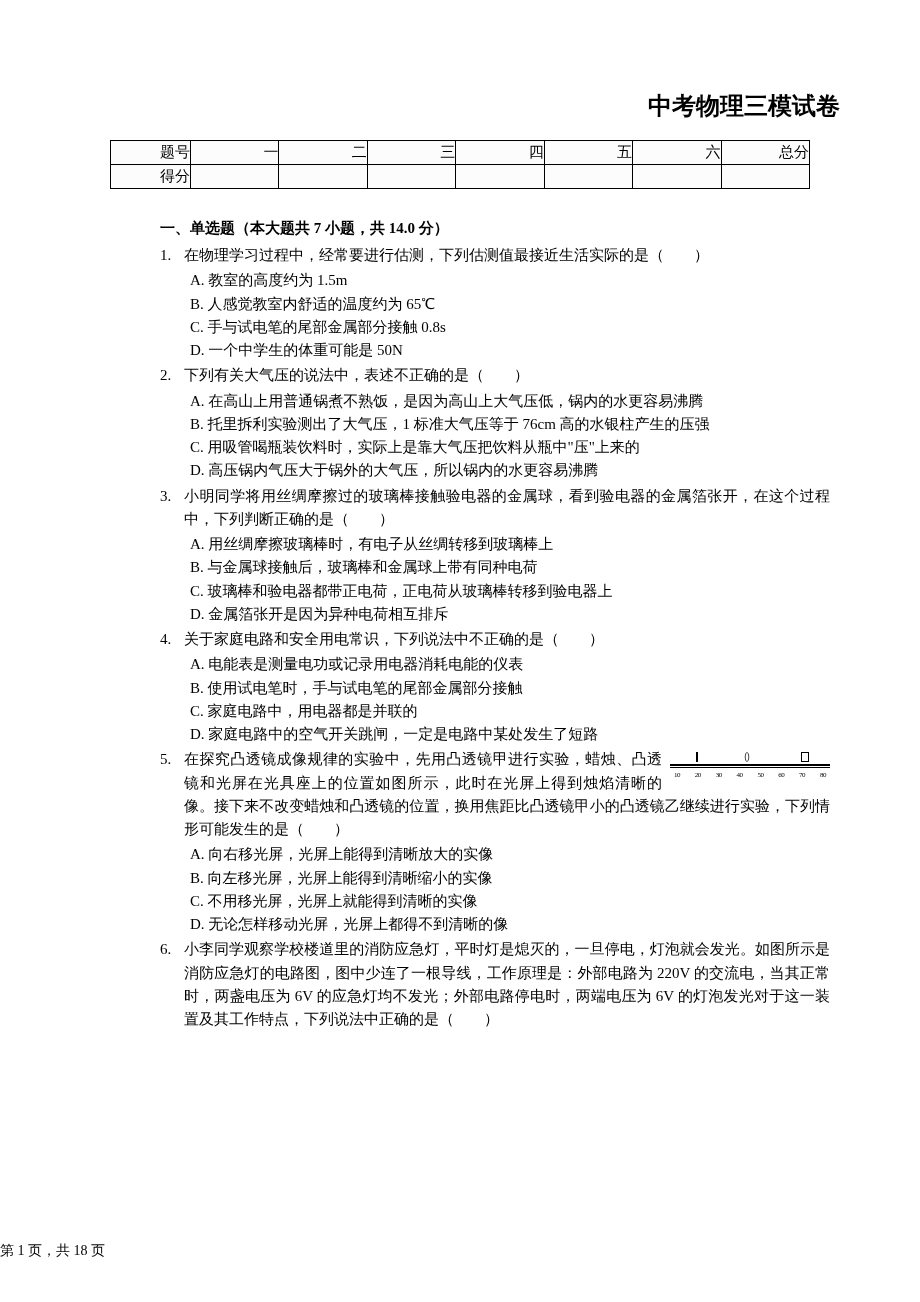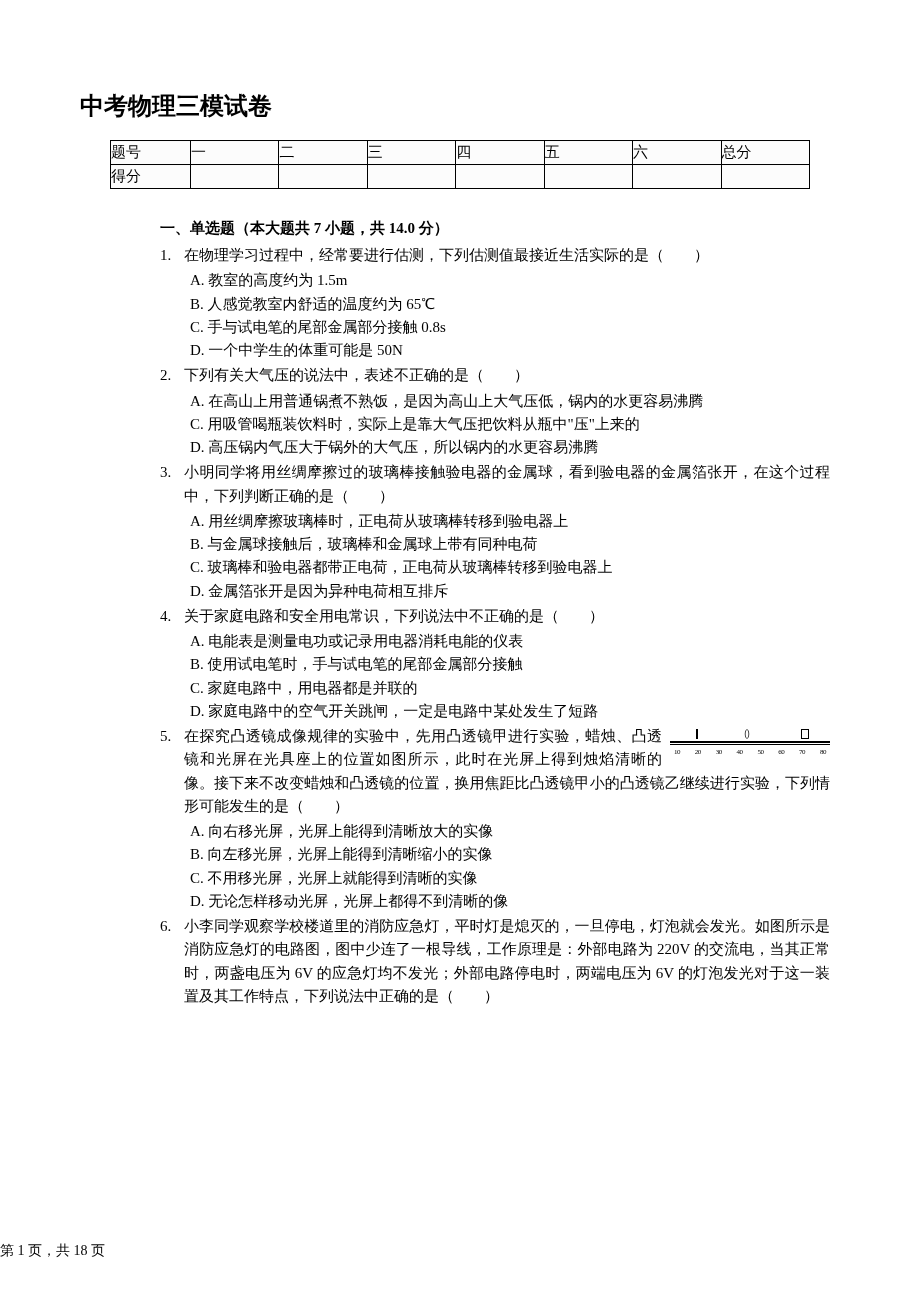--- a/index.html
+++ b/index.html
@@ -6,35 +6,35 @@
     body {
       width: 920px;
       height: 1302px;
       background: #fff;
       font-family: "SimSun", "宋体", serif;
       color: #000;
       position: relative;
       padding: 90px 80px 0 80px;
     }
     .title {
-      text-align: left;
+      text-align: right;
       font-size: 24px;
       font-weight: bold;
       margin-bottom: 18px;
     }
     table.score {
       border-collapse: collapse;
       width: 700px;
       margin: 0 auto 30px auto;
       table-layout: fixed;
     }
     table.score td {
       border: 1px solid #000;
       height: 24px;
-      text-align: left;
+      text-align: right;
       font-size: 15px;
       background: repeating-linear-gradient(
         to bottom,
         #f8f8f8 0, #f8f8f8 1px,
         #fff 1px, #fff 2px
       );
     }
     table.score td:first-child { width: 80px; }
     .section-header {
       font-size: 15px;
@@ -151,30 +151,31 @@
     <div class="opt">C. 手与试电笔的尾部金属部分接触 0.8s</div>
     <div class="opt">D. 一个中学生的体重可能是 50N</div>
   </div>
 </div>
 
 <div class="question">
   <div class="qnum">2.</div>
   <div class="qbody">
     <div class="stem">下列有关大气压的说法中，表述不正确的是（　　）</div>
     <div class="opt">A. 在高山上用普通锅煮不熟饭，是因为高山上大气压低，锅内的水更容易沸腾</div>
+    <div class="opt">B. 托里拆利实验测出了大气压，1 标准大气压等于 76cm 高的水银柱产生的压强</div>
     <div class="opt">C. 用吸管喝瓶装饮料时，实际上是靠大气压把饮料从瓶中"压"上来的</div>
     <div class="opt">D. 高压锅内气压大于锅外的大气压，所以锅内的水更容易沸腾</div>
   </div>
 </div>
 
 <div class="question">
   <div class="qnum">3.</div>
   <div class="qbody">
     <div class="stem">小明同学将用丝绸摩擦过的玻璃棒接触验电器的金属球，看到验电器的金属箔张开，在这个过程中，下列判断正确的是（　　）</div>
-    <div class="opt">A. 用丝绸摩擦玻璃棒时，正电荷从玻璃棒转移到验电器上</div>
+    <div class="opt">A. 用丝绸摩擦玻璃棒时，有电子从丝绸转移到玻璃棒上</div>
     <div class="opt">B. 与金属球接触后，玻璃棒和金属球上带有同种电荷</div>
     <div class="opt">C. 玻璃棒和验电器都带正电荷，正电荷从玻璃棒转移到验电器上</div>
     <div class="opt">D. 金属箔张开是因为异种电荷相互排斥</div>
   </div>
 </div>
 
 <div class="question">
   <div class="qnum">4.</div>
   <div class="qbody">
     <div class="stem">关于家庭电路和安全用电常识，下列说法中不正确的是（　　）</div>

